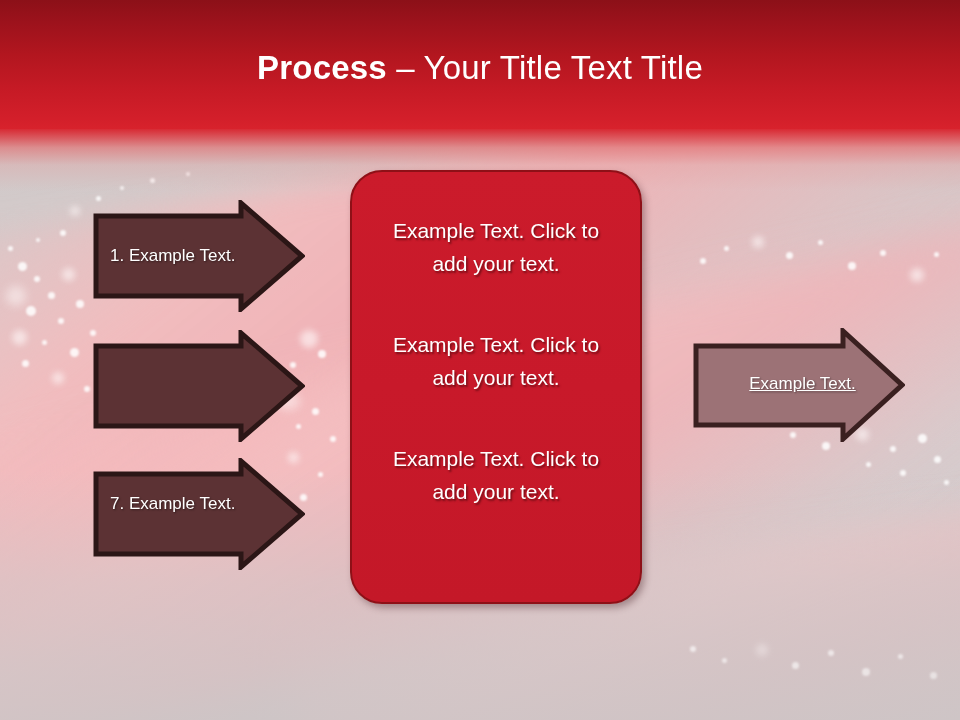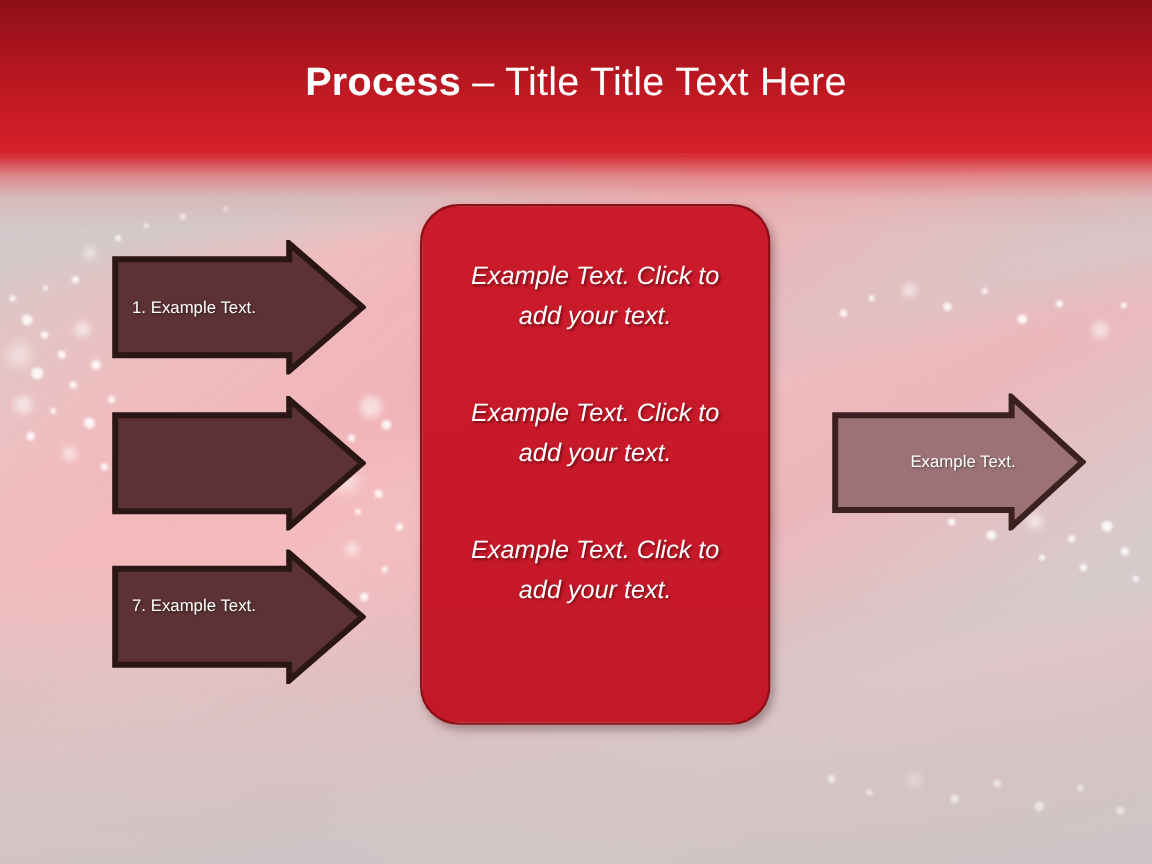--- a/index.html
+++ b/index.html
@@ -138,21 +138,21 @@
   .slide-title .t-rest   { font-weight: normal; }
 
   
   .arrow {
     position: absolute;
     display: block;
   }
   .arrow-label {
     position: absolute;
     color: #ffffff;
-    font-size: 14px;
+    font-size: 17px;
     line-height: 20px;
     white-space: nowrap;
     text-shadow: 1px 1px 2px rgba(0,0,0,0.45);
     pointer-events: none;
   }
 
   
   .center-box {
     position: absolute;
     left: 350px;
@@ -167,21 +167,20 @@
     display: flex;
     flex-direction: column;
     justify-content: flex-start;
     align-items: center;
     padding-top: 42px;
   }
   .box-para {
     width: 230px;
     text-align: center;
     color: #ffffff;
-    font-style: italic;
     font-size: 21px;
     line-height: 33px;
     text-shadow: 1.5px 1.5px 2px rgba(90,10,16,0.75);
     margin-bottom: 48px;
   }
   .box-para:last-child { margin-bottom: 0; }
 </style>
 </head>
 <body>
 
@@ -267,21 +266,21 @@
     <div class="bokeh" style="left:828px; top:650px; width:6px;  height:6px; opacity:.7;"></div>
     <div class="bokeh" style="left:862px; top:668px; width:8px;  height:8px; opacity:.65;"></div>
     <div class="bokeh" style="left:898px; top:654px; width:5px;  height:5px; opacity:.7;"></div>
     <div class="bokeh" style="left:930px; top:672px; width:7px;  height:7px; opacity:.6;"></div>
   </div>
 
   <div class="header-band"></div>
   <div class="header-fade"></div>
 
   <div class="slide-title">
-    <span class="t-strong">Process</span><span class="t-rest"> – Title Title Text Here</span>
+    <span class="t-strong">Process</span><span class="t-rest"> – Your Title Text Title</span>
   </div>
 
   <svg class="arrow" style="left:93px; top:200px;" width="212" height="112" viewBox="0 0 212 112">
     <polygon points="3,16 148,16 148,3 209,56 148,109 148,96 3,96" fill="#5c3234" stroke="#2b1616" stroke-width="5" stroke-linejoin="miter"></polygon>
   </svg>
   <div class="arrow-label" style="left:110px; top:246px; width:175px; text-align:left;">1. Example Text.</div>
 
   <svg class="arrow" style="left:93px; top:330px;" width="212" height="112" viewBox="0 0 212 112">
     <polygon points="3,16 148,16 148,3 209,56 148,109 148,96 3,96" fill="#5c3234" stroke="#2b1616" stroke-width="5" stroke-linejoin="miter"></polygon>
   </svg>
@@ -293,15 +292,15 @@
 
   <div class="center-box">
     <div class="box-para">Example Text. Click  to add your text.</div>
     <div class="box-para">Example Text. Click  to add your text.</div>
     <div class="box-para">Example Text. Click  to add your text.</div>
   </div>
 
   <svg class="arrow" style="left:693px; top:328px;" width="212" height="114" viewBox="0 0 212 114">
     <polygon points="3,18 150,18 150,3 209,57 150,111 150,97 3,97" fill="#9c7276" stroke="#3a2020" stroke-width="5" stroke-linejoin="miter"></polygon>
   </svg>
-  <div class="arrow-label" style="left:715px; top:374px; width:175px; text-align:center;">Example Text.</div>
+  <div class="arrow-label" style="left:715px; top:374px; width:175px; text-align:center;text-decoration:underline;">Example Text.</div>
 
 </div>
 
 </body></html>

